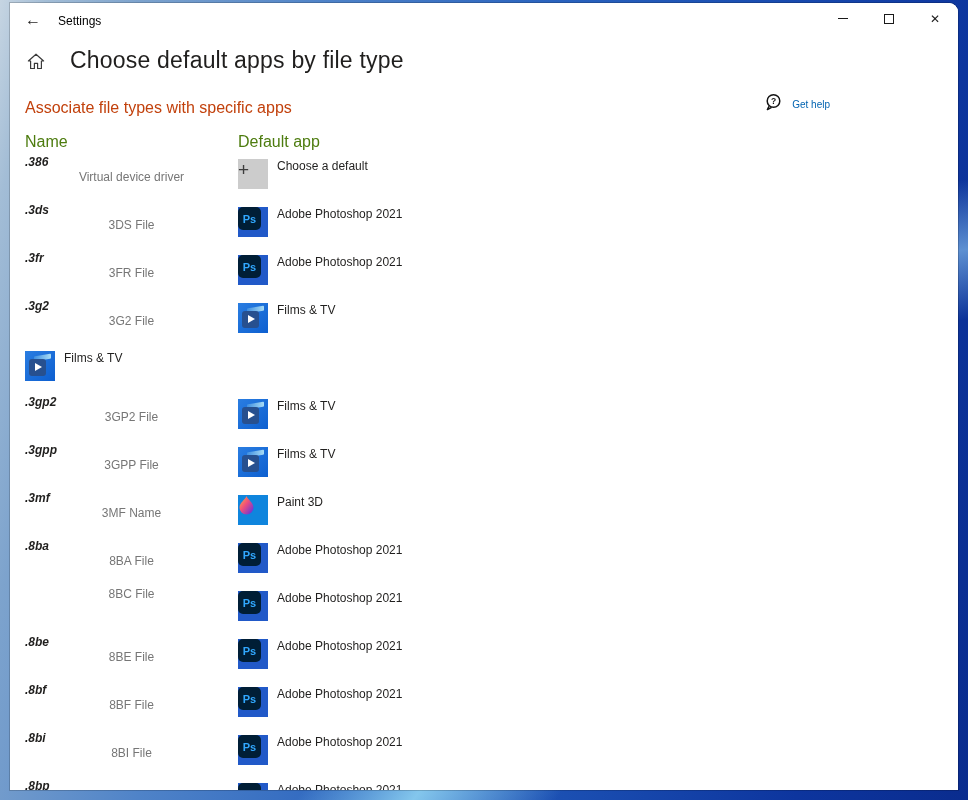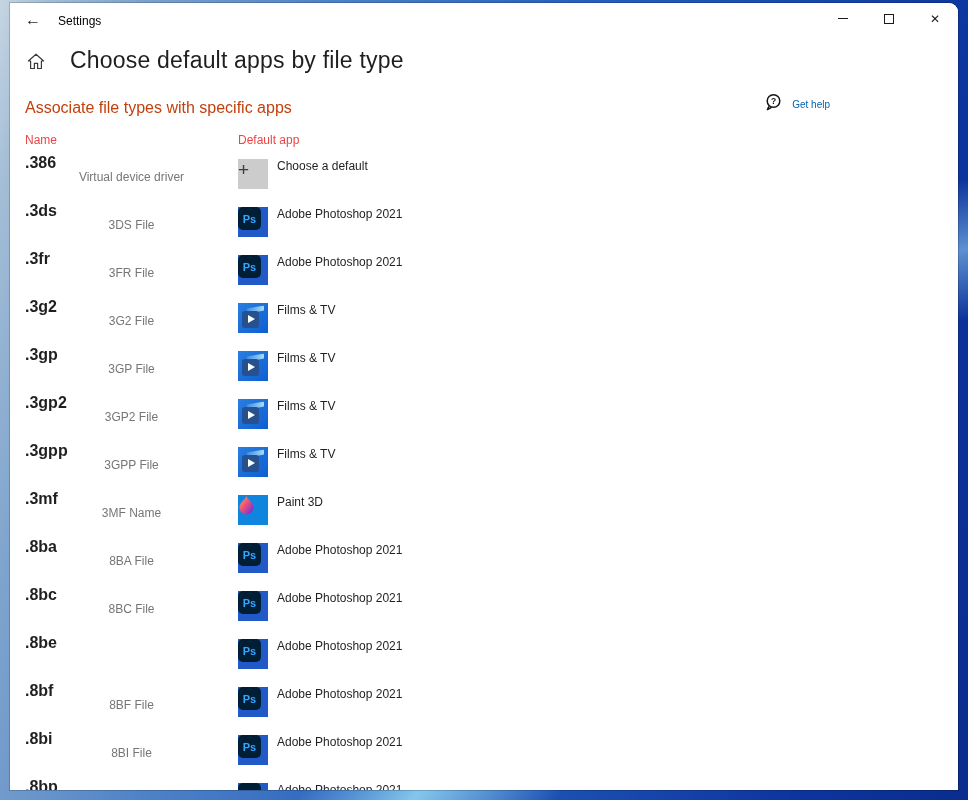--- a/index.html
+++ b/index.html
@@ -52,29 +52,29 @@
 
   
   .section-heading { position:absolute; left:15px; top:96px; font-size:16px; color:#c2410c;text-align:right; }
   .get-help {
     position:absolute; right:128px; top:90px;
     display:flex; align-items:center; gap:9px; cursor:pointer;
   }
   .get-help-label { font-size:10px; color:var(--accent_link,#0063b1); }
 
   
-  .col-header { position:absolute; top:130px; font-size:12px; color:#ef4444; }
+  .col-header { position:absolute; top:130px; font-size:16px; color:#4d7c0f; }
   .col-name { left:15px; }
   .col-app { left:228px; }
 
   
   .rows { position:absolute; left:15px; top:152px; right:0; }
   .row { height:48px; display:flex; align-items:flex-start; }
   .name-cell { width:213px; }
-  .ext { font-size:16px; font-weight:700; line-height:15px; color:#201f1e; }
+  .ext { font-size:12px; font-weight:700; line-height:15px; color:#201f1e;font-style:italic; }
   .desc { font-size:12px; line-height:15px; color:#767676;text-align:center; }
   .app-cell { display:flex; align-items:flex-start; gap:9px; margin-top:4px; cursor:pointer; }
   .app-label { font-size:12px; color:#201f1e; }
 
   
   .icon-slot, .icon-slot > span.icon-box { display:block; }
   .icon-box { position:relative; width:30px; height:30px; }
 
   .add-box {
     width:30px; height:30px; background:var(--add_bg,#cccccc);
@@ -220,24 +220,20 @@
               <span class="ftv-strip"></span>
               <span class="ftv-clap"></span>
               <span class="ftv-play"></span>
             </span>
           </span>
       <span class="app-label">Films &amp; TV</span>
     </div>
   </div>
 
   <div class="row">
-    <div class="name-cell">
-      <div class="ext">.3gp</div>
-      <div class="desc">3GP File</div>
-    </div>
     <div class="app-cell">
       <span class="icon-slot">
             <span class="icon-box ftv">
               <span class="ftv-strip"></span>
               <span class="ftv-clap"></span>
               <span class="ftv-play"></span>
             </span>
           </span>
       <span class="app-label">Films &amp; TV</span>
     </div>
@@ -309,36 +305,36 @@
             <span class="icon-box ps-outer">
               <span class="ps-inner">Ps</span>
             </span>
           </span>
       <span class="app-label">Adobe Photoshop 2021</span>
     </div>
   </div>
 
   <div class="row">
     <div class="name-cell">
-      <div class="ext">.8bc</div>
       <div class="desc">8BC File</div>
     </div>
     <div class="app-cell">
       <span class="icon-slot">
             <span class="icon-box ps-outer">
               <span class="ps-inner">Ps</span>
             </span>
           </span>
       <span class="app-label">Adobe Photoshop 2021</span>
     </div>
   </div>
 
   <div class="row">
     <div class="name-cell">
       <div class="ext">.8be</div>
+      <div class="desc">8BE File</div>
     </div>
     <div class="app-cell">
       <span class="icon-slot">
             <span class="icon-box ps-outer">
               <span class="ps-inner">Ps</span>
             </span>
           </span>
       <span class="app-label">Adobe Photoshop 2021</span>
     </div>
   </div>

